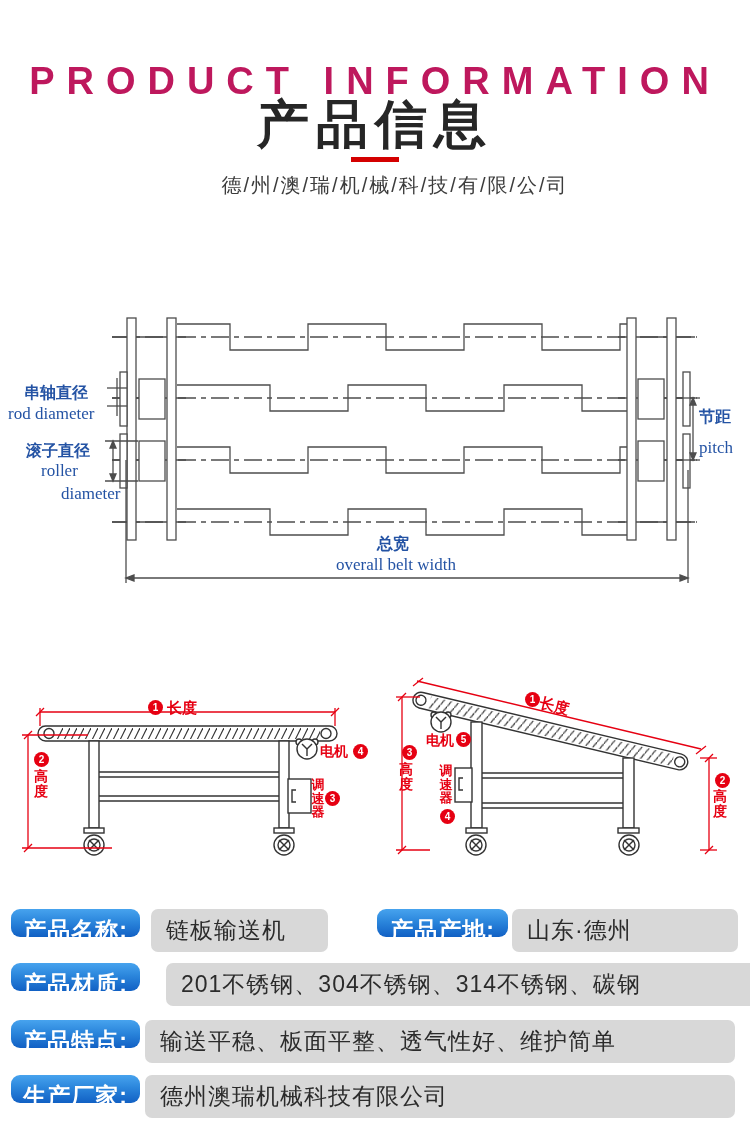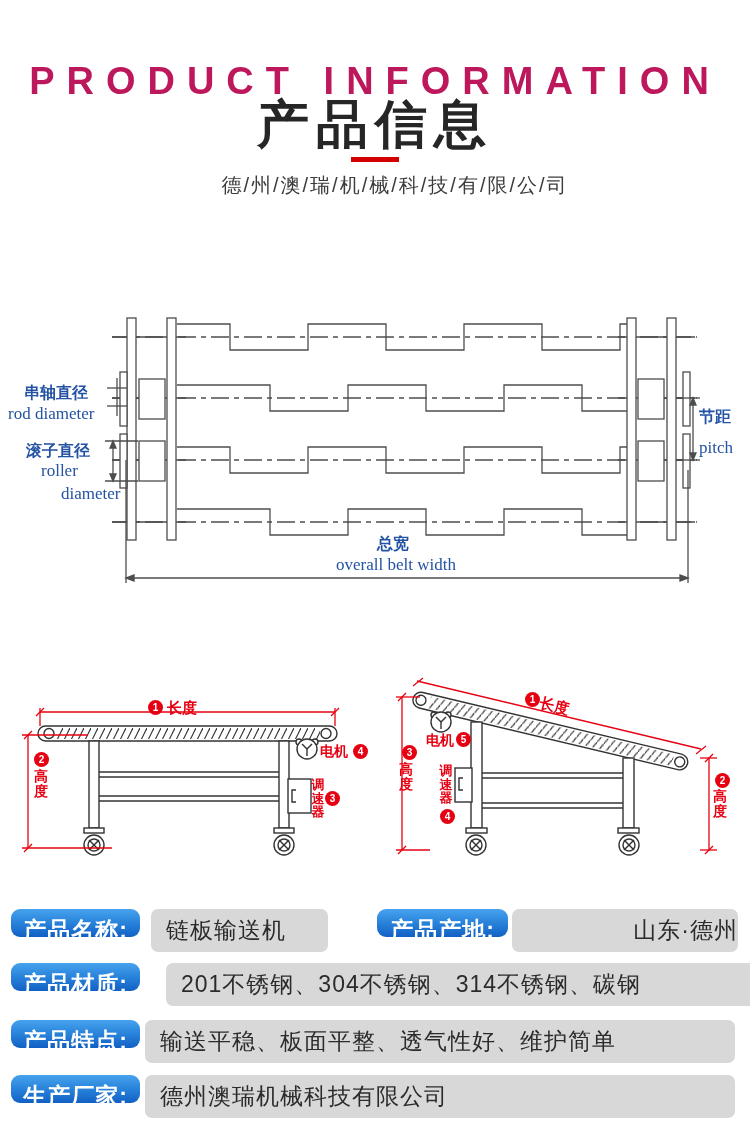--- a/index.html
+++ b/index.html
@@ -273,21 +273,21 @@
   <div class="abs badge" style="top:773px; left:715px;">2</div>
   <div class="abs vtext" style="top:789px; left:712px;">高度</div>
   <div class="abs rtext" style="top:732px; left:426px;">电机</div>
   <div class="abs badge" style="top:732px; left:456px;">5</div>
   <div class="abs vtext" style="top:764px; left:438px; font-size:13px; line-height:13.5px;">调速器</div>
   <div class="abs badge" style="top:809px; left:440px;">4</div>
 
   <div class="abs info-label" style="top:909px; left:11px;  width:129px;">产品名称:</div>
   <div class="abs info-value" style="top:909px; left:151px; width:177px;">链板输送机</div>
   <div class="abs info-label" style="top:909px; left:377px; width:131px;">产品产地:</div>
-  <div class="abs info-value" style="top:909px; left:512px; width:226px;text-align:right;">山东·德州</div>
+  <div class="abs info-value" style="top:909px; left:512px; width:226px;">山东·德州</div>
 
   <div class="abs info-label" style="top:963px; left:11px;  width:129px;">产品材质:</div>
   <div class="abs info-value" style="top:963px; left:145px; width:590px;margin-left:21px;">201不锈钢、304不锈钢、314不锈钢、碳钢</div>
 
   <div class="abs info-label" style="top:1020px; left:11px;  width:129px;">产品特点:</div>
   <div class="abs info-value" style="top:1020px; left:145px; width:590px;">输送平稳、板面平整、透气性好、维护简单</div>
 
   <div class="abs info-label" style="top:1075px; left:11px;  width:129px;">生产厂家:</div>
   <div class="abs info-value" style="top:1075px; left:145px; width:590px;">德州澳瑞机械科技有限公司</div>
 

